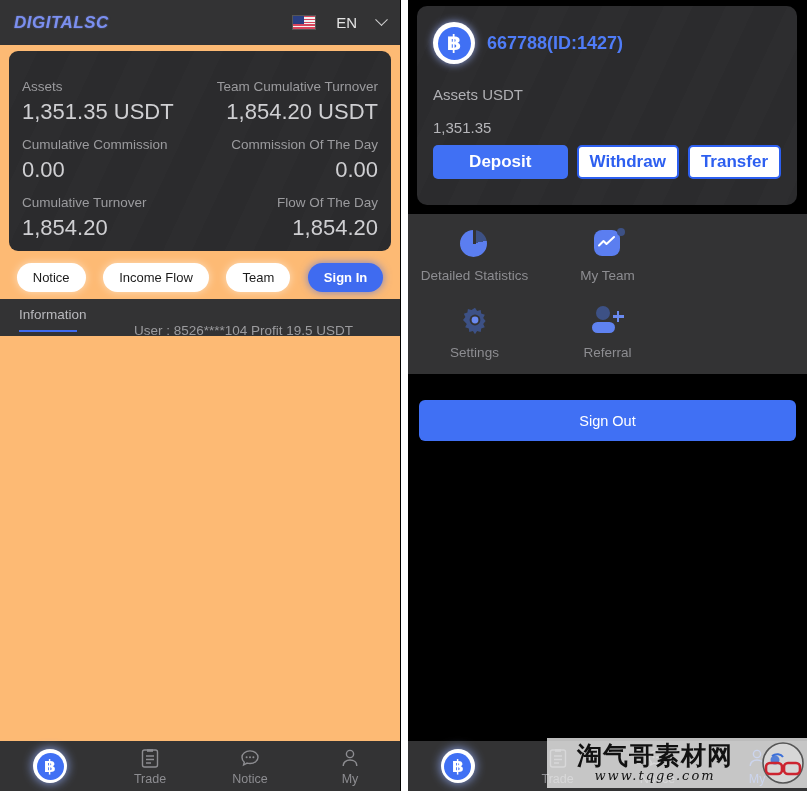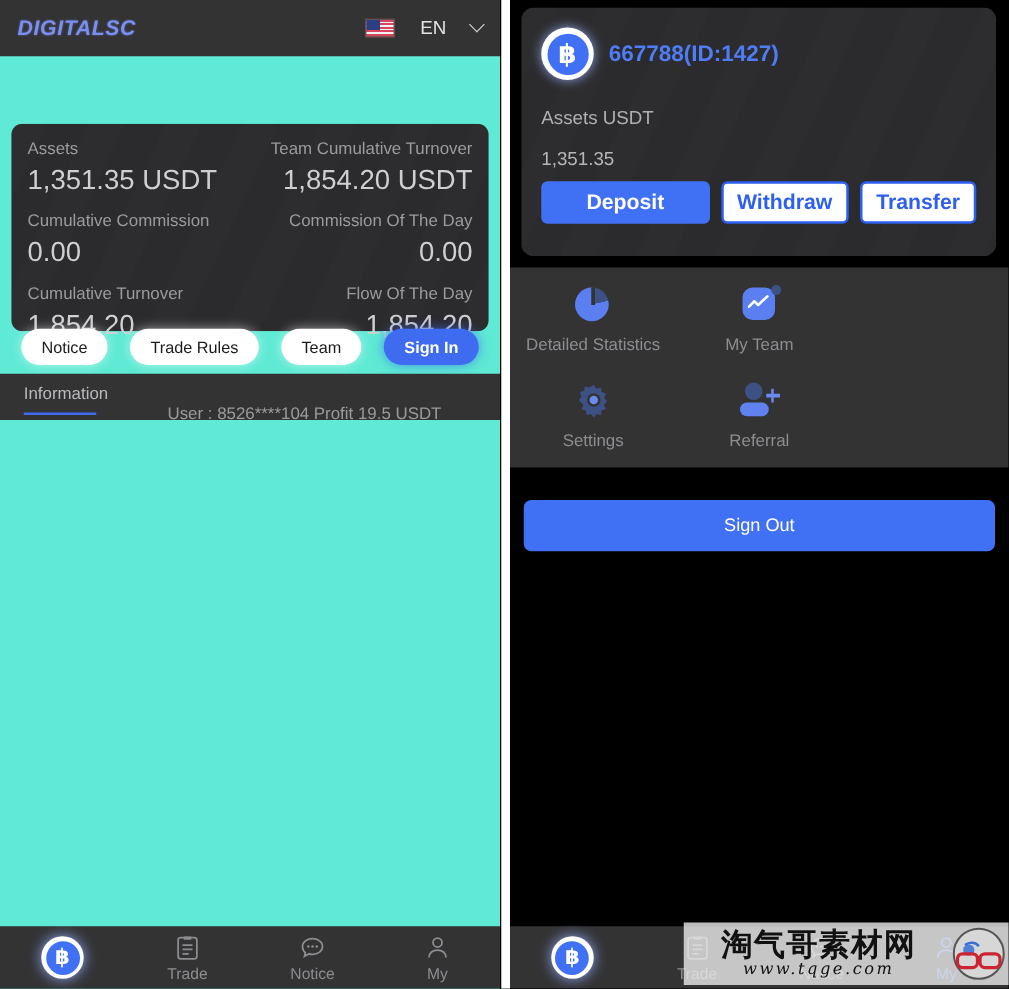--- a/index.html
+++ b/index.html
@@ -5,21 +5,21 @@
   * { box-sizing: border-box; margin: 0; padding: 0; }
   html, body {
     width: 807px; height: 791px;
     background: #000;
     font-family: "Liberation Sans", sans-serif;
     overflow: hidden;
   }
   .screen { position: relative; width: 807px; height: 791px; background: #000; }
 
   
-  .panel-left  { position: absolute; left: 0;   top: 0; width: 400px; height: 791px; background: #5eead4; overflow: hidden; }
+  .panel-left  { position: absolute; left: 0;   top: 0; width: 400px; height: 791px; background: #fdba74; overflow: hidden; }
   .panel-divider { position: absolute; left: 401px; top: 0; width: 7px; height: 791px; background: #fff; }
   .panel-right { position: absolute; left: 408px; top: 0; width: 399px; height: 791px; background: #000; overflow: hidden; }
 
   
   .lheader {
     position: absolute; left: 0; top: 0; width: 400px; height: 45px;
     background: #333334; display: flex; align-items: center;
     justify-content: space-between; padding: 0 14px;
   }
   .logo {
@@ -36,26 +36,25 @@
   .flag .stripes { position:absolute; inset:0;
     background: repeating-linear-gradient(to bottom,
       #d8455c 0px, #d8455c 1.4px, #f2f2f2 1.4px, #f2f2f2 2.8px); }
   .flag .canton { position: absolute; left:0; top:0; width: 11px; height: 8px; background:#2b3f82; }
   .lang-text { color: #e3e3e3; font-size: 15px; }
   .chev { width: 9px; height: 9px; border-right: 1.6px solid #cfcfcf; border-bottom: 1.6px solid #cfcfcf;
           transform: rotate(45deg) translate(-2px,-2px); display:inline-block; }
 
   
   .stats-card {
-    position: absolute; left: 9px; top: 51px; width: 382px; height: 166px;
-    background: #2b2b2d; border-radius: 9px; padding: 12px 13px;
+    position: absolute; left: 9px; top: 51px; width: 382px; height: 200px;
+    background: #2b2b2d; border-radius: 9px; padding: 28px 13px;
     background-image: repeating-linear-gradient(115deg,
        rgba(255,255,255,0.012) 0px, rgba(255,255,255,0.012) 26px,
        rgba(255,255,255,0.0) 26px, rgba(255,255,255,0.0) 56px);
-    margin-top: 48px;
   }
   .stat-row { display: flex; justify-content: space-between; }
   .stat-row.labels { margin-top: 6px; }
   .stat-row.labels:first-child { margin-top: 0; }
   .stat-label { color: #9b9b9e; font-size: 13.5px; }
   .stat-value { color: #cfcfd2; font-size: 22px; margin-top: 5px; }
   .stat-block + .stat-block { margin-top: 12px; }
 
   
   .pill-row {
@@ -244,21 +243,21 @@
         </div>
         <div class="stat-row">
           <span class="stat-value">1,854.20</span>
           <span class="stat-value">1,854.20</span>
         </div>
       </div>
     </div>
 
     <div class="pill-row">
       <div class="pill">Notice</div>
-      <div class="pill">Trade Rules</div>
+      <div class="pill">Income Flow</div>
       <div class="pill">Team</div>
       <div class="pill primary">Sign In</div>
     </div>
 
     <div class="info-bar">
       <div class="info-tab">Information</div>
       <div class="info-underline"></div>
       <div class="marquee">User : 8526****104 Profit 19.5 USDT</div>
     </div>
 

